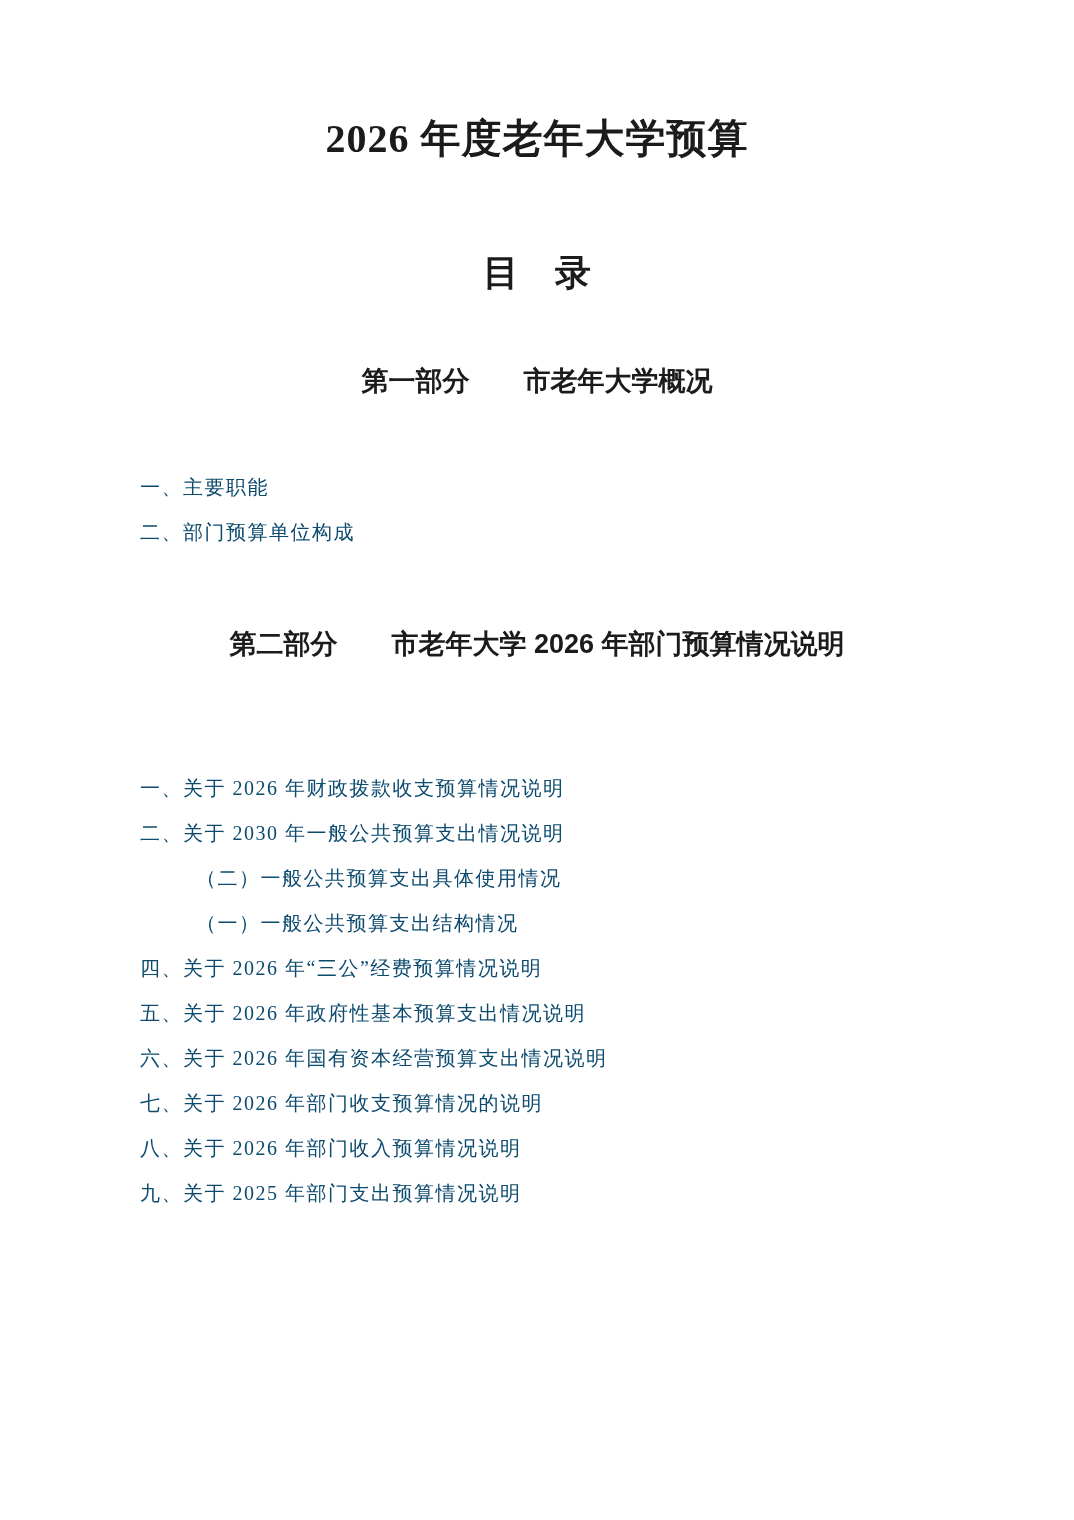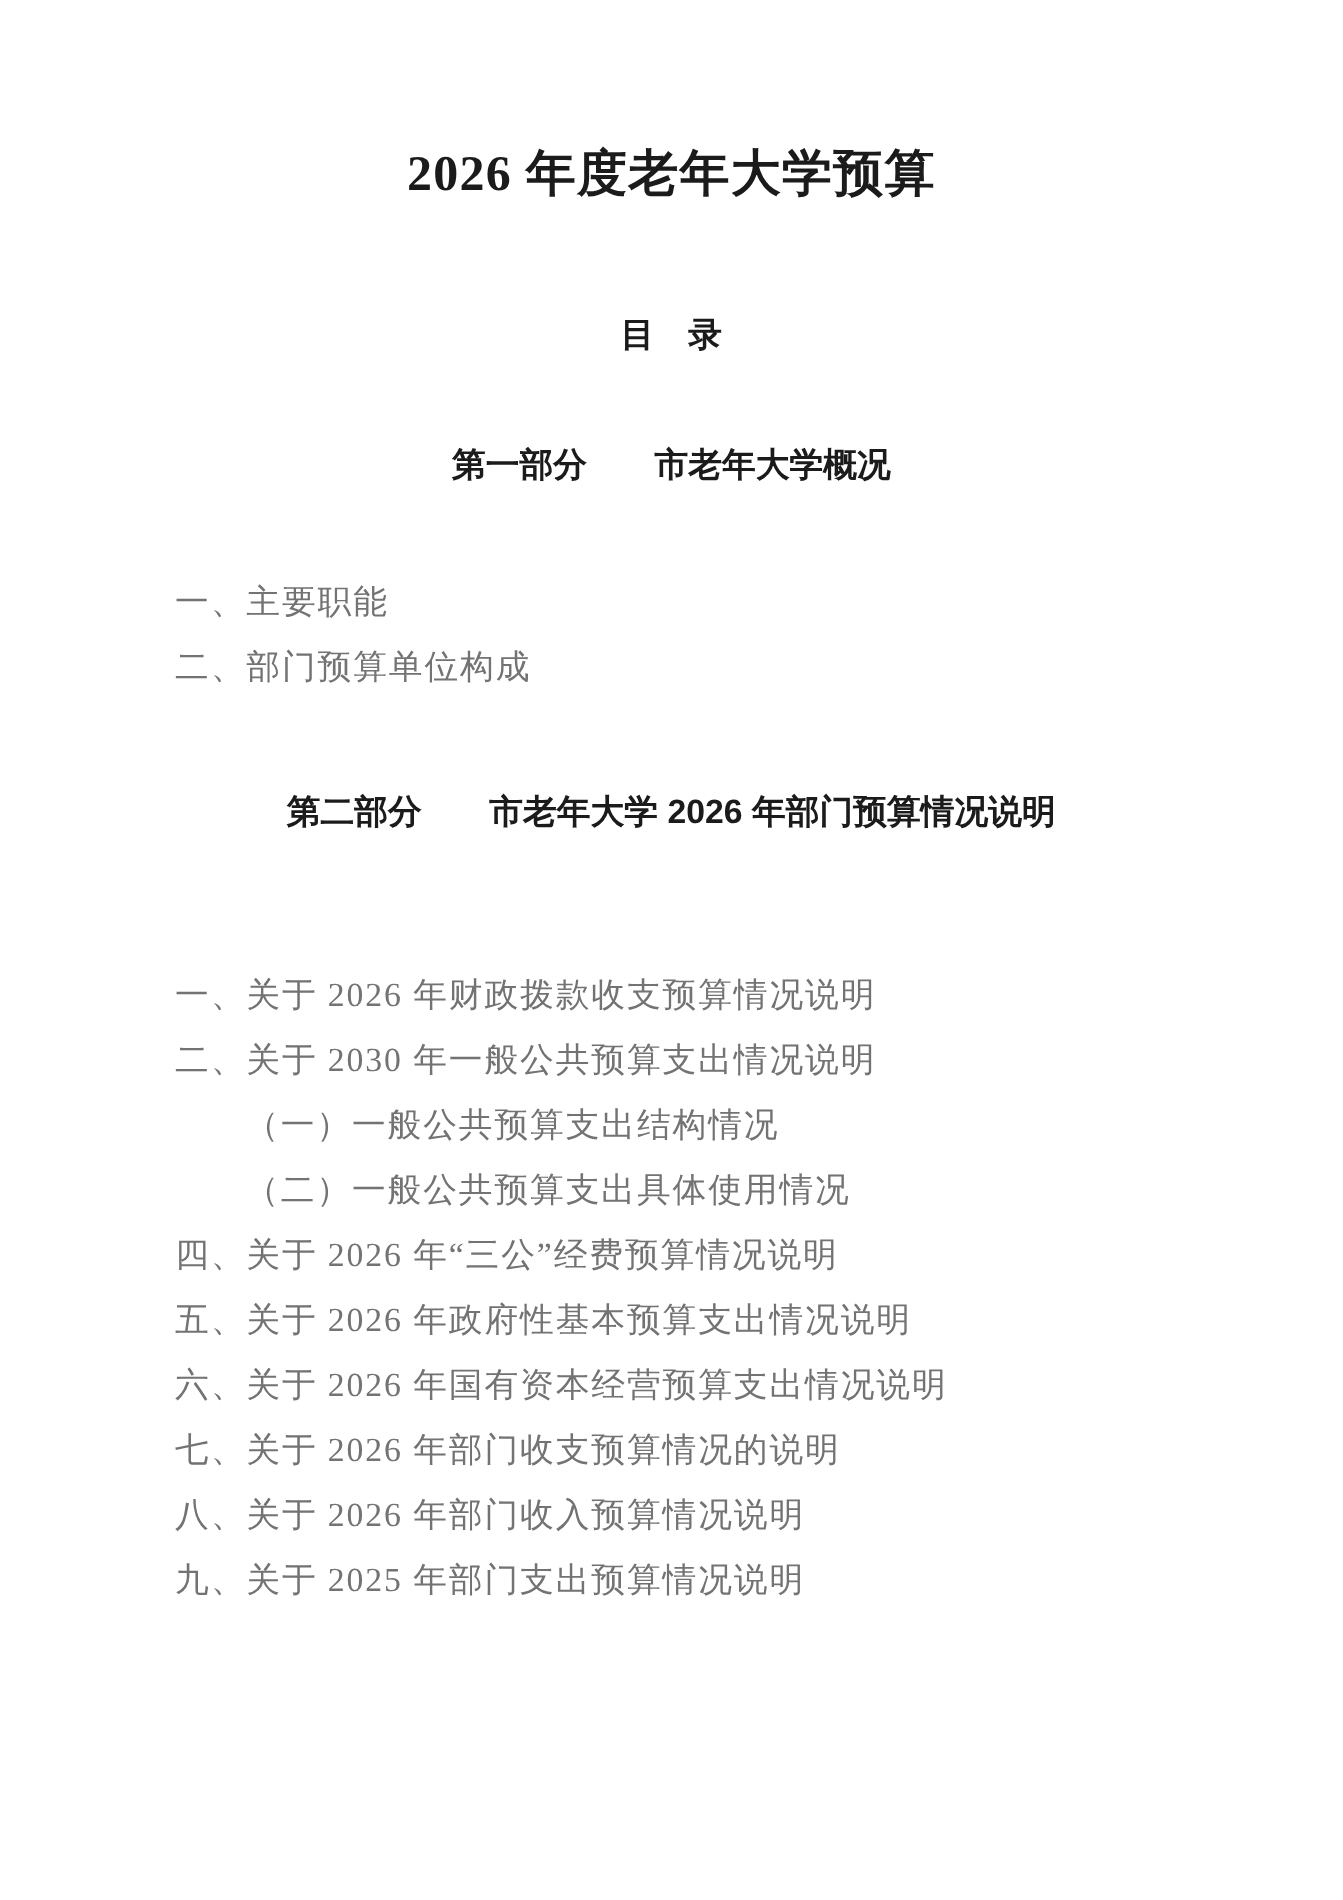--- a/index.html
+++ b/index.html
@@ -21,42 +21,42 @@
     text-align: center;
     font-size: 40px;
     font-weight: bold;
     line-height: 1;
     letter-spacing: 1px;
     font-family: "Liberation Serif", "DejaVu Serif", serif;
   }
   .toc-heading {
     margin: 96px 0 0 0;
     text-align: center;
-    font-size: 27px;
+    font-size: 36px;
     font-weight: bold;
     line-height: 1;
     font-family: "Liberation Sans", "DejaVu Sans", sans-serif;
   }
   .part-heading {
     margin: 0;
     text-align: center;
     font-size: 27px;
     font-weight: bold;
     line-height: 1;
     font-family: Liberation Sans, sans-serif;
   }
   .p1-heading { margin-top: 77px; }
   .p2-heading { margin-top: 89px; }
   .toc-item {
     margin: 25px 0 0 140px;
-    font-size: 27px;
+    font-size: 20px;
     font-weight: normal;
     line-height: 1;
     letter-spacing: 1.5px;
-    color: #737373;
+    color: #0c4a6e;
     font-family: "Liberation Serif", "DejaVu Serif", serif;
   }
   .first-after-p1 { margin-top: 82px; }
   .first-after-p2 { margin-top: 120px; }
   .indent { margin-left: 196px; }
 </style>
 </head>
 <body>
 
 <div class="page">
@@ -70,23 +70,23 @@
   <p class="toc-item first-after-p1">一、主要职能</p>
 
   <p class="toc-item">二、部门预算单位构成</p>
 
   <h3 class="part-heading p2-heading">第二部分　　市老年大学 2026 年部门预算情况说明</h3>
 
   <p class="toc-item first-after-p2">一、关于 2026 年财政拨款收支预算情况说明</p>
 
   <p class="toc-item">二、关于 2030 年一般公共预算支出情况说明</p>
 
+  <p class="toc-item indent">（二）一般公共预算支出具体使用情况</p>
+
   <p class="toc-item indent">（一）一般公共预算支出结构情况</p>
-
-  <p class="toc-item indent">（二）一般公共预算支出具体使用情况</p>
 
 
   <p class="toc-item">四、关于 2026 年“三公”经费预算情况说明</p>
 
   <p class="toc-item">五、关于 2026 年政府性基本预算支出情况说明</p>
 
   <p class="toc-item">六、关于 2026 年国有资本经营预算支出情况说明</p>
 
   <p class="toc-item">七、关于 2026 年部门收支预算情况的说明</p>
 

